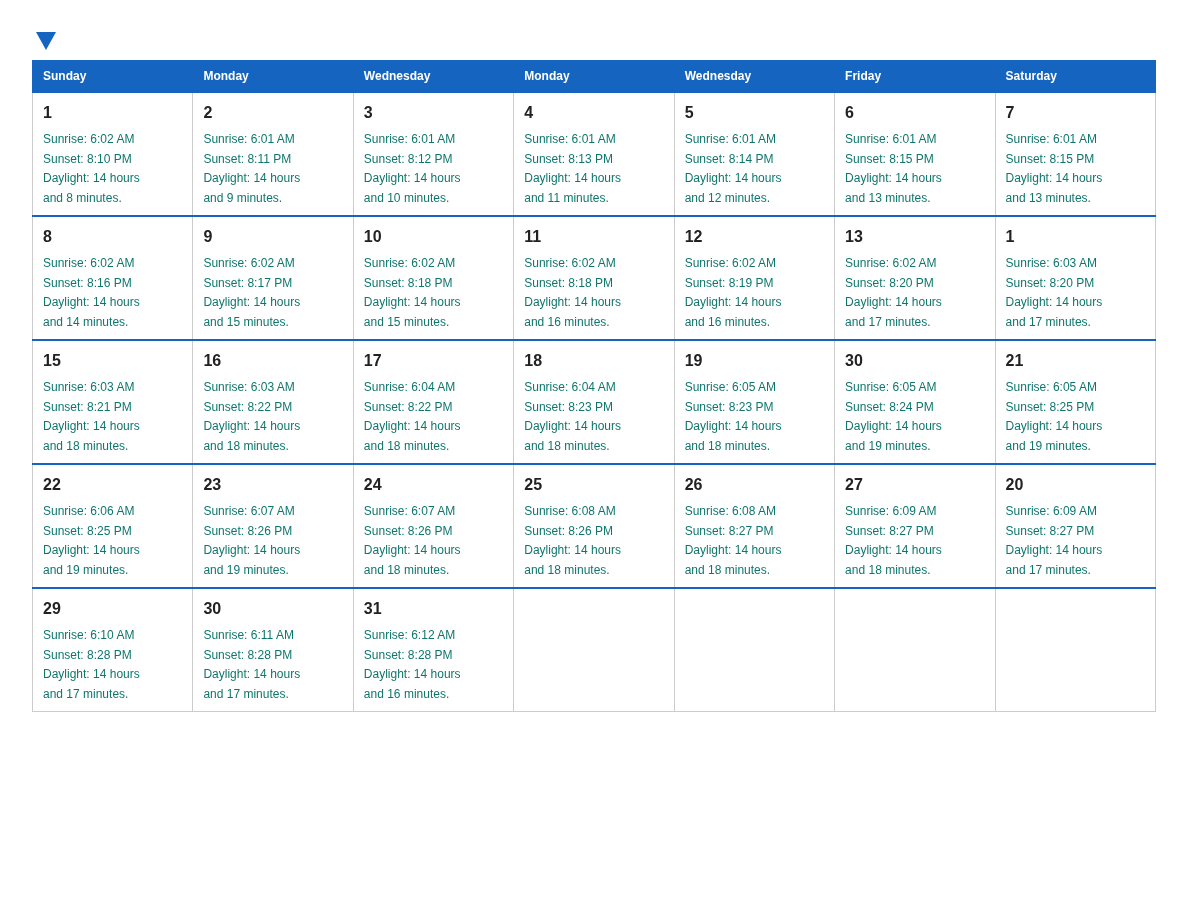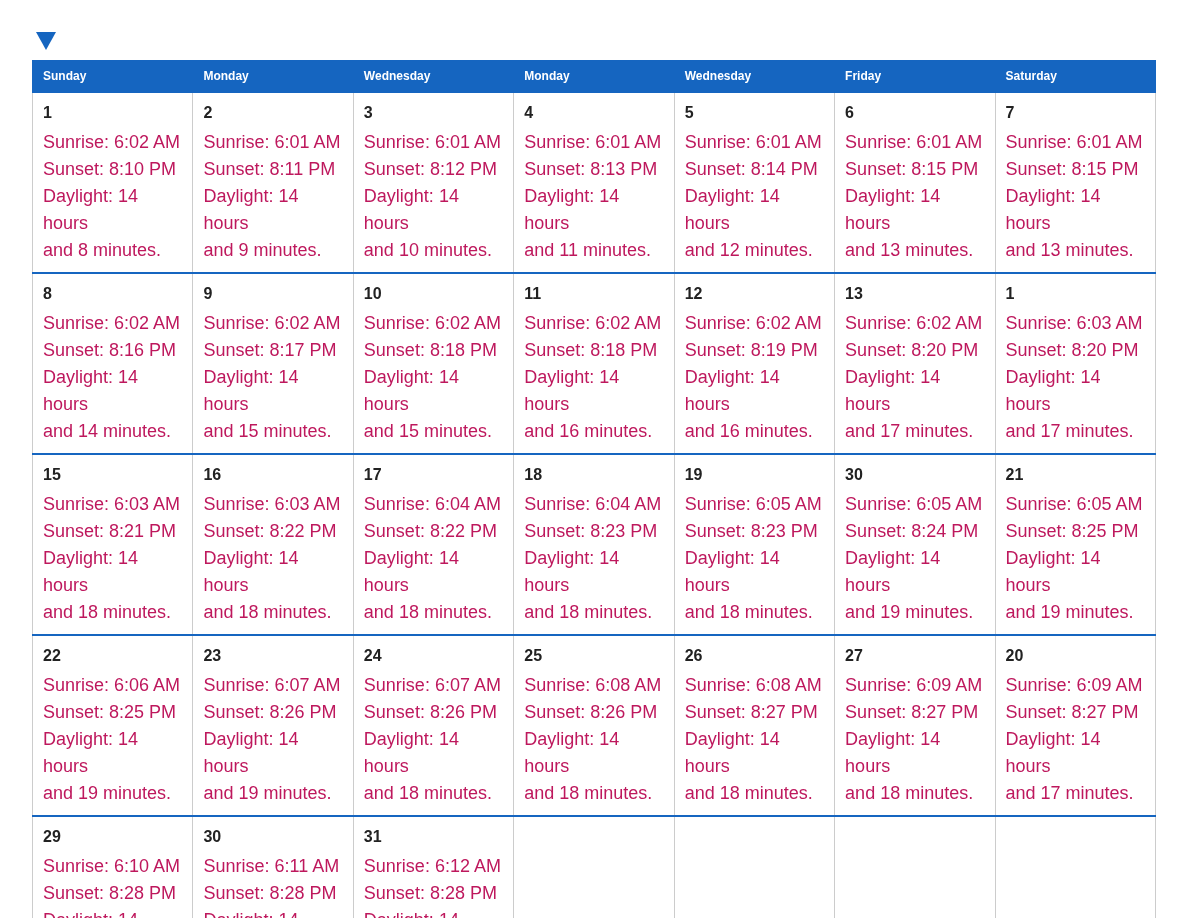--- a/index.html
+++ b/index.html
@@ -88,22 +88,22 @@
       min-height: 100px;
     }
     .day-number {
       font-size: 16px;
       font-weight: bold;
       color: #222;
       display: block;
       margin-bottom: 4px;
     }
     .day-info {
-      color: #be185d;
-      font-size: 18px;
+      color: #0f766e;
+      font-size: 12px;
     }
     .empty-cell {
       background: #fff;
       border-top: 2px solid #1565c0;
     }
   </style>
 </head>
 <body>
 
 <div class="header-row">

